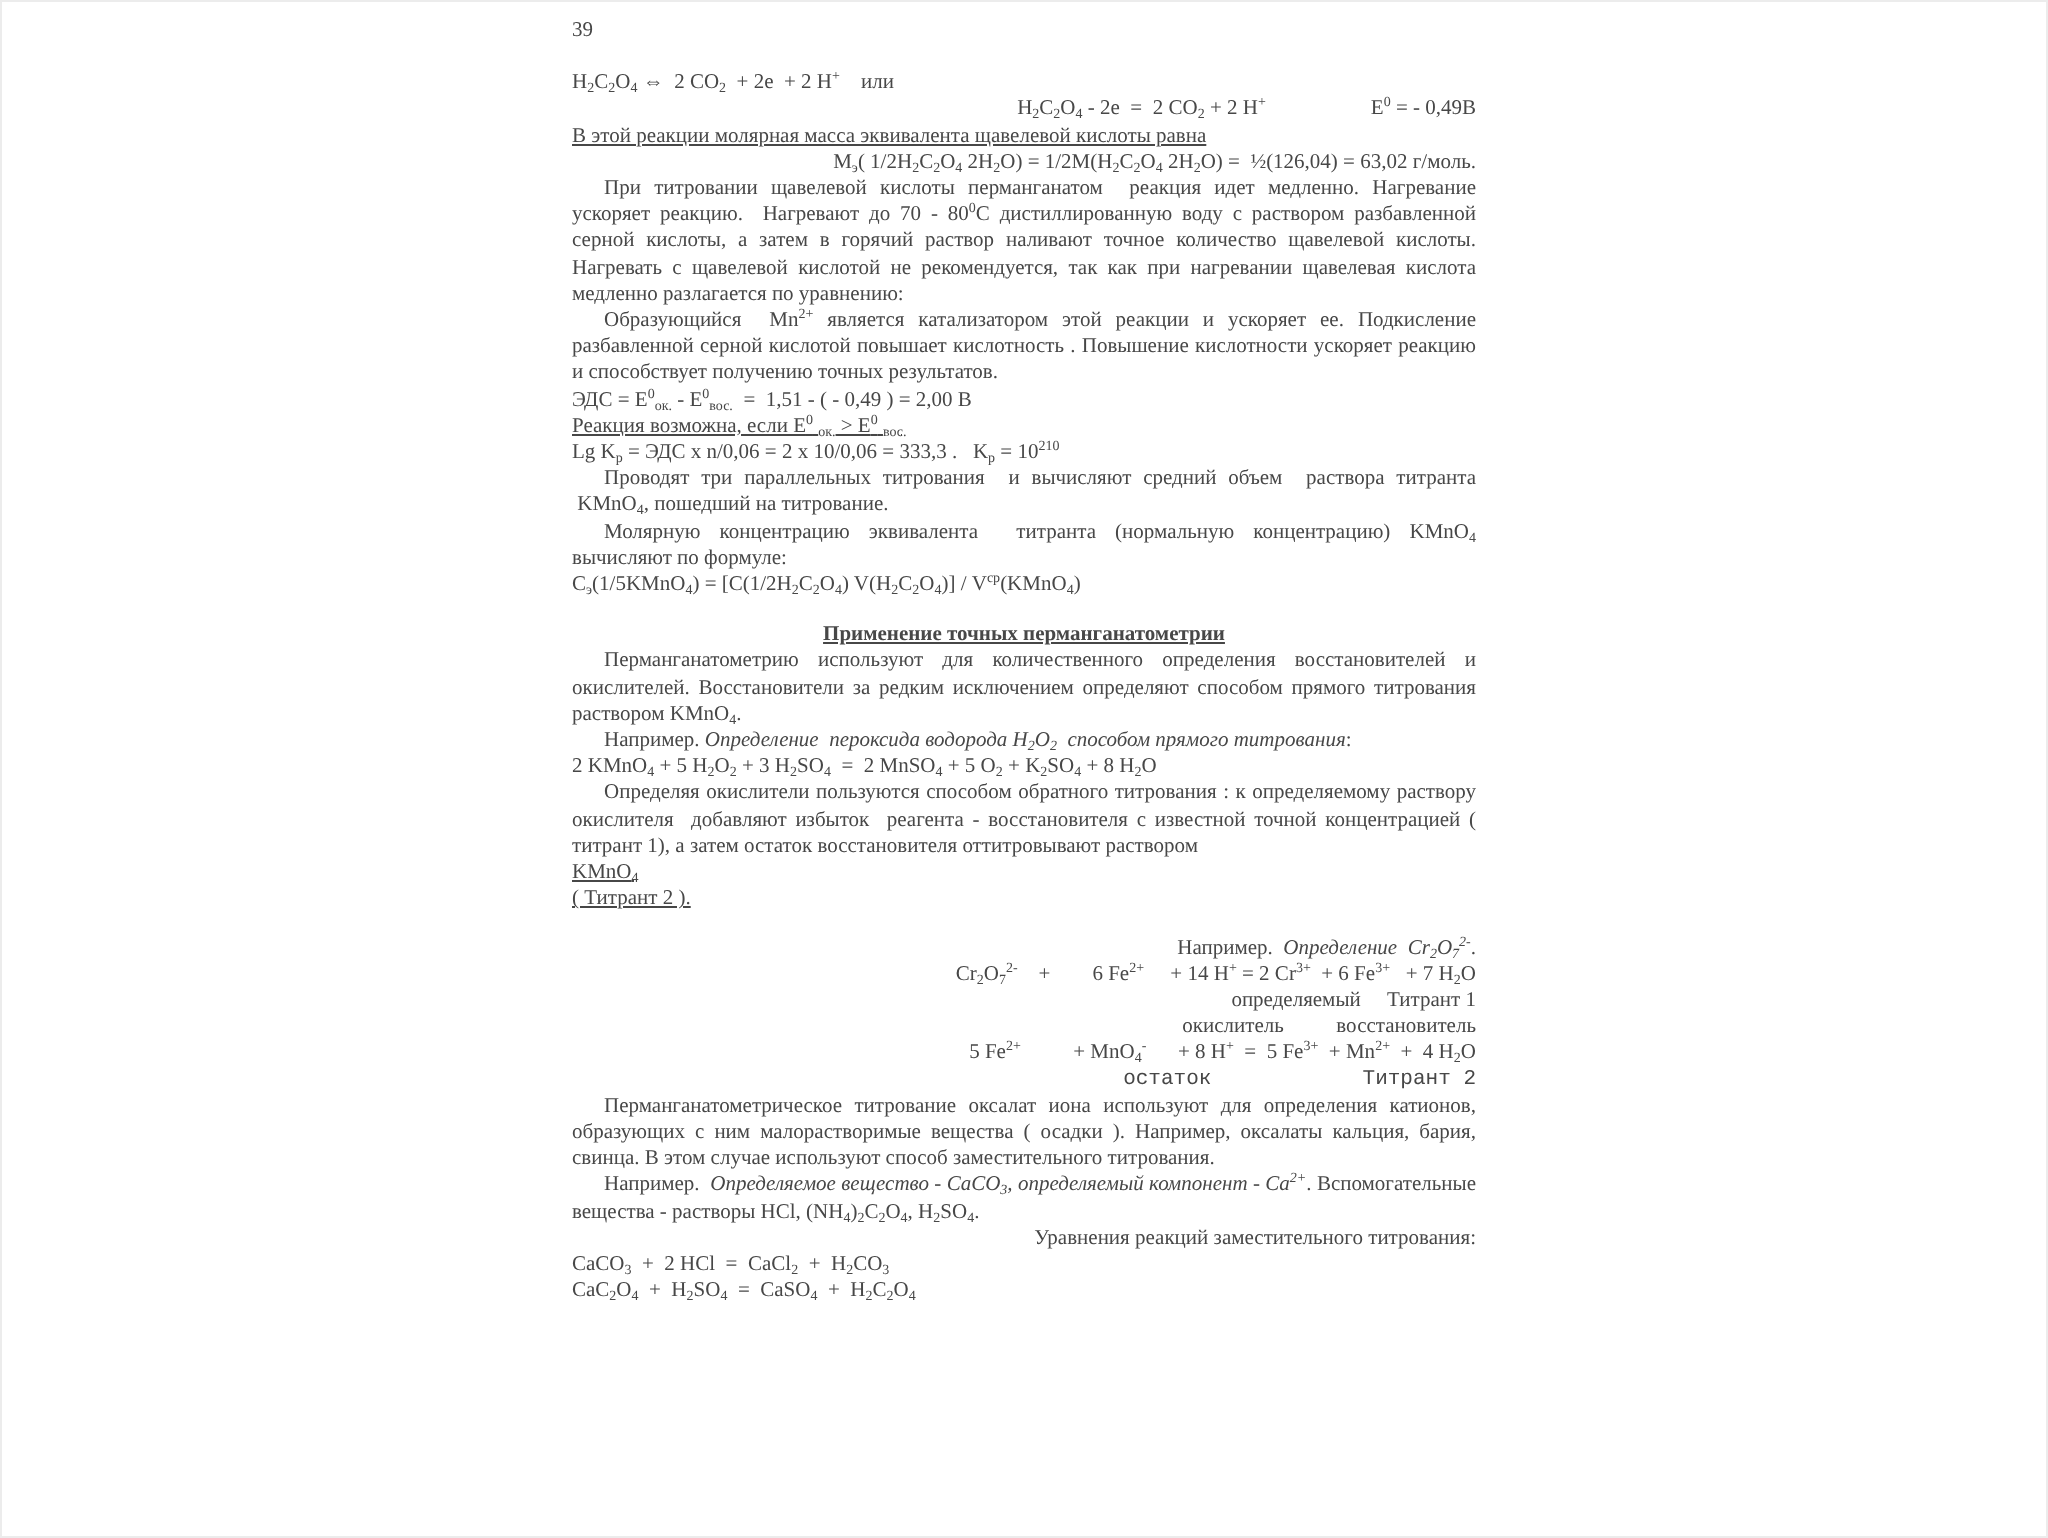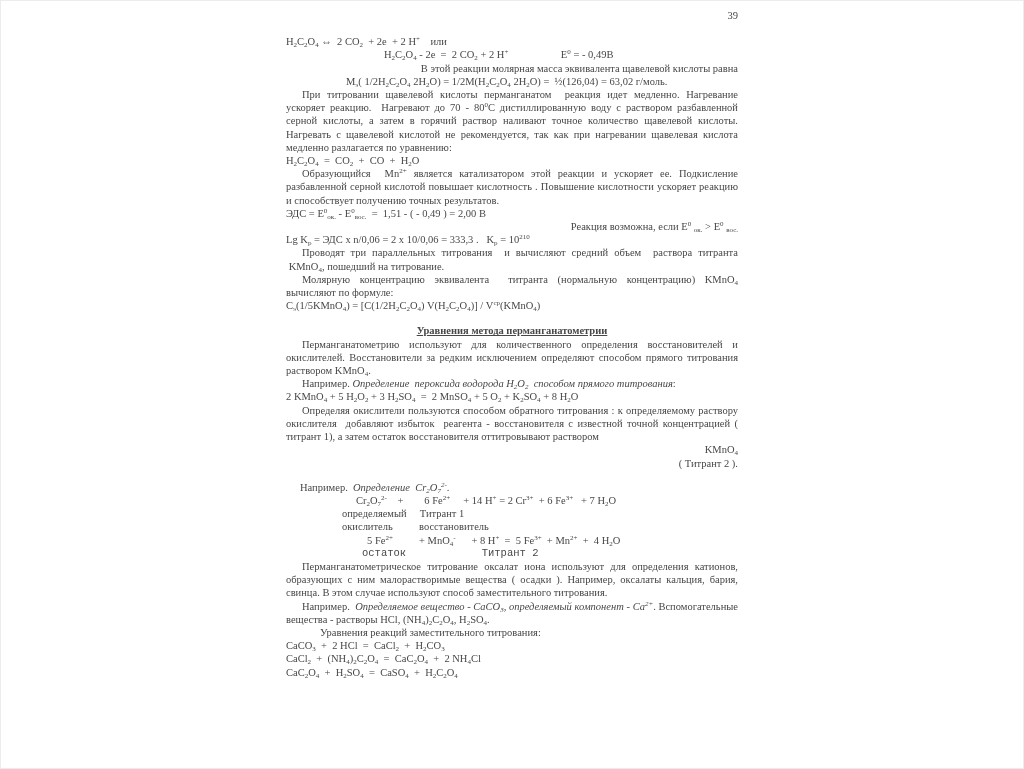--- a/index.html
+++ b/index.html
@@ -13,69 +13,67 @@
   .content{
     width:452px;
     margin:0 auto;
     padding-top:8px;
     font-family:"Liberation Serif","DejaVu Serif",serif;
     font-size:10.5px;
     line-height:13.2px;
     color:#474747;
     -webkit-font-smoothing:antialiased;
   }
-  .page-number{text-align:right;margin-bottom:13px;}
+  .page-number{text-align:left;margin-bottom:13px;}
   .line{min-height:13.2px;}
   .line-c{}
-  .line-l{text-align:right;}
-  .line-i{text-align:left;}
+  .line-l{text-align:left;text-decoration:underline;}
+  .line-i{text-align:right;}
   .line-j{text-align:justify;text-indent:16px;}
   .line-h{text-align:center;font-weight:bold;text-decoration:underline;}
   .line-sp{min-height:0;}
   sub,sup{font-size:7px;line-height:0;}
   sub{vertical-align:-2px;}
   sup{vertical-align:4px;}
   i{font-style:italic;}
 </style>
 </head>
 <body>
 
 <div class="slide">
   <div class="content">
     <div class="page-number">39</div>
     <div>
         <div class="line line-c">H<sub>2</sub>C<sub>2</sub>O<sub>4</sub> ⇔&nbsp; 2 CO<sub>2</sub> &nbsp;+ 2e &nbsp;+ 2 H<sup>+</sup>&nbsp;&nbsp;&nbsp;&nbsp;или</div>
         <div class="line line-i" style="margin-left: 98px;">H<sub>2</sub>C<sub>2</sub>O<sub>4</sub> - 2e &nbsp;=&nbsp; 2 CO<sub>2</sub> + 2 H<sup>+</sup>&nbsp;&nbsp;&nbsp;&nbsp;&nbsp;&nbsp;&nbsp;&nbsp;&nbsp;&nbsp;&nbsp;&nbsp;&nbsp;&nbsp;&nbsp;&nbsp;&nbsp;&nbsp;&nbsp;&nbsp;E<sup>0</sup> = - 0,49В</div>
         <div class="line line-l">В этой реакции молярная масса эквивалента щавелевой кислоты равна</div>
         <div class="line line-i" style="margin-left: 60px;">M<sub>э</sub>( 1/2H<sub>2</sub>C<sub>2</sub>O<sub>4</sub> 2H<sub>2</sub>O) = 1/2M(H<sub>2</sub>C<sub>2</sub>O<sub>4</sub> 2H<sub>2</sub>O) = &nbsp;½(126,04) = 63,02 г/моль.</div>
         <div class="line line-j">При титровании щавелевой кислоты перманганатом &nbsp;реакция идет медленно. Нагревание ускоряет реакцию. &nbsp;Нагревают до 70 - 80<sup>0</sup>C дистиллированную воду с раствором разбавленной серной кислоты, а затем в горячий раствор наливают точное количество щавелевой кислоты. Нагревать с щавелевой кислотой не рекомендуется, так как при нагревании щавелевая кислота медленно разлагается по уравнению:</div>
-        <div class="line line-c">H<sub>2</sub>C<sub>2</sub>O<sub>4</sub> &nbsp;=&nbsp; CO<sub>2</sub> &nbsp;+&nbsp; CO &nbsp;+&nbsp; H<sub>2</sub>O</div>
         <div class="line line-j">Образующийся &nbsp;Mn<sup>2+</sup> является катализатором этой реакции и ускоряет ее. Подкисление разбавленной серной кислотой повышает кислотность . Повышение кислотности ускоряет реакцию и способствует получению точных результатов.</div>
         <div class="line line-c">ЭДС = E<sup>0</sup><sub>ок.</sub> - E<sup>0</sup><sub>вос.</sub> &nbsp;=&nbsp; 1,51 - ( - 0,49 ) = 2,00 В</div>
         <div class="line line-l">Реакция возможна, если E<sup>0</sup>&nbsp;<sub>ок.</sub> &gt; E<sup>0</sup>&nbsp;<sub>вос.</sub></div>
         <div class="line line-c">Lg K<sub>р</sub> = ЭДС x n/0,06 = 2 x 10/0,06 = 333,3 .&nbsp;&nbsp; K<sub>р</sub> = 10<sup>210</sup></div>
         <div class="line line-j">Проводят три параллельных титрования &nbsp;и вычисляют средний объем &nbsp;раствора титранта &nbsp;KMnO<sub>4</sub>, пошедший на титрование.</div>
         <div class="line line-j">Молярную концентрацию эквивалента &nbsp;титранта (нормальную концентрацию) KMnO<sub>4</sub> вычисляют по формуле:</div>
         <div class="line line-c">C<sub>э</sub>(1/5KMnO<sub>4</sub>) = [C(1/2H<sub>2</sub>C<sub>2</sub>O<sub>4</sub>) V(H<sub>2</sub>C<sub>2</sub>O<sub>4</sub>)] / V<sup>ср</sup>(KMnO<sub>4</sub>)</div>
         <div class="line line-sp" style="height: 12px; min-height: 0px;"></div>
-        <div class="line line-h">Уравнения метода перманганатометрии</div>
+        <div class="line line-h">Применение точных перманганатометрии</div>
         <div class="line line-j">Перманганатометрию используют для количественного определения восстановителей и окислителей. Восстановители за редким исключением определяют способом прямого титрования раствором KMnO<sub>4</sub>.</div>
         <div class="line line-j">Например. <i>Определение &nbsp;пероксида водорода H<sub>2</sub>O<sub>2</sub> &nbsp;способом прямого титрования</i>:</div>
         <div class="line line-c">2 KMnO<sub>4</sub> + 5 H<sub>2</sub>O<sub>2</sub> + 3 H<sub>2</sub>SO<sub>4</sub> &nbsp;=&nbsp; 2 MnSO<sub>4</sub> + 5 O<sub>2</sub> + K<sub>2</sub>SO<sub>4</sub> + 8 H<sub>2</sub>O</div>
         <div class="line line-j">Определяя окислители пользуются способом обратного титрования : к определяемому раствору окислителя &nbsp;добавляют избыток &nbsp;реагента - восстановителя с известной точной концентрацией ( титрант 1), а затем остаток восстановителя оттитровывают раствором</div>
         <div class="line line-l">KMnO<sub>4</sub></div>
         <div class="line line-l">( Титрант 2 ).</div>
         <div class="line line-sp" style="height: 11px; min-height: 0px;"></div>
         <div class="line line-i" style="margin-left: 14px;">Например.&nbsp; <i>Определение &nbsp;Cr<sub>2</sub>O<sub>7</sub><sup>2-</sup></i>.</div>
         <div class="line line-i" style="margin-left: 70px;">Cr<sub>2</sub>O<sub>7</sub><sup>2-</sup>&nbsp;&nbsp;&nbsp; +&nbsp;&nbsp;&nbsp;&nbsp;&nbsp;&nbsp;&nbsp; 6 Fe<sup>2+</sup>&nbsp;&nbsp;&nbsp;&nbsp; + 14 H<sup>+</sup> = 2 Cr<sup>3+</sup> &nbsp;+ 6 Fe<sup>3+</sup> &nbsp;&nbsp;+ 7 H<sub>2</sub>O</div>
         <div class="line line-i" style="margin-left: 56px;">определяемый&nbsp;&nbsp;&nbsp;&nbsp;&nbsp;Титрант 1</div>
         <div class="line line-i" style="margin-left: 56px;">окислитель&nbsp;&nbsp;&nbsp;&nbsp;&nbsp;&nbsp;&nbsp;&nbsp;&nbsp;&nbsp;восстановитель</div>
         <div class="line line-i" style="margin-left: 81px;">5 Fe<sup>2+</sup>&nbsp;&nbsp;&nbsp;&nbsp;&nbsp;&nbsp;&nbsp;&nbsp;&nbsp; + MnO<sub>4</sub><sup>-</sup>&nbsp;&nbsp;&nbsp;&nbsp;&nbsp; + 8 H<sup>+</sup> &nbsp;=&nbsp; 5 Fe<sup>3+</sup> &nbsp;+ Mn<sup>2+</sup> &nbsp;+&nbsp; 4 H<sub>2</sub>O</div>
         <div class="line line-i" style="margin-left: 76px; font-family: Liberation Mono, monospace;">остаток&nbsp;&nbsp;&nbsp;&nbsp;&nbsp;&nbsp;&nbsp;&nbsp;&nbsp;&nbsp;&nbsp;&nbsp;Титрант 2</div>
         <div class="line line-j">Перманганатометрическое титрование оксалат иона используют для определения катионов, образующих с ним малорастворимые вещества ( осадки ). Например, оксалаты кальция, бария, свинца. В этом случае используют способ заместительного титрования.</div>
         <div class="line line-j">Например. &nbsp;<i>Определяемое вещество - CaCO<sub>3</sub>, определяемый компонент - Ca<sup>2+</sup></i>. Вспомогательные вещества - растворы HCl, (NH<sub>4</sub>)<sub>2</sub>C<sub>2</sub>O<sub>4</sub>, H<sub>2</sub>SO<sub>4</sub>.</div>
         <div class="line line-i" style="margin-left: 34px;">Уравнения реакций заместительного титрования:</div>
         <div class="line line-c">CaCO<sub>3</sub> &nbsp;+&nbsp; 2 HCl &nbsp;=&nbsp; CaCl<sub>2</sub> &nbsp;+&nbsp; H<sub>2</sub>CO<sub>3</sub></div>
-        <div class="line line-c">CaCl<sub>2</sub> &nbsp;+&nbsp; (NH<sub>4</sub>)<sub>2</sub>C<sub>2</sub>O<sub>4</sub> &nbsp;=&nbsp; CaC<sub>2</sub>O<sub>4</sub> &nbsp;+&nbsp; 2 NH<sub>4</sub>Cl</div>
         <div class="line line-c">CaC<sub>2</sub>O<sub>4</sub> &nbsp;+&nbsp; H<sub>2</sub>SO<sub>4</sub> &nbsp;=&nbsp; CaSO<sub>4</sub> &nbsp;+&nbsp; H<sub>2</sub>C<sub>2</sub>O<sub>4</sub></div>
       </div>
   </div>
 </div>
 
 </body></html>

